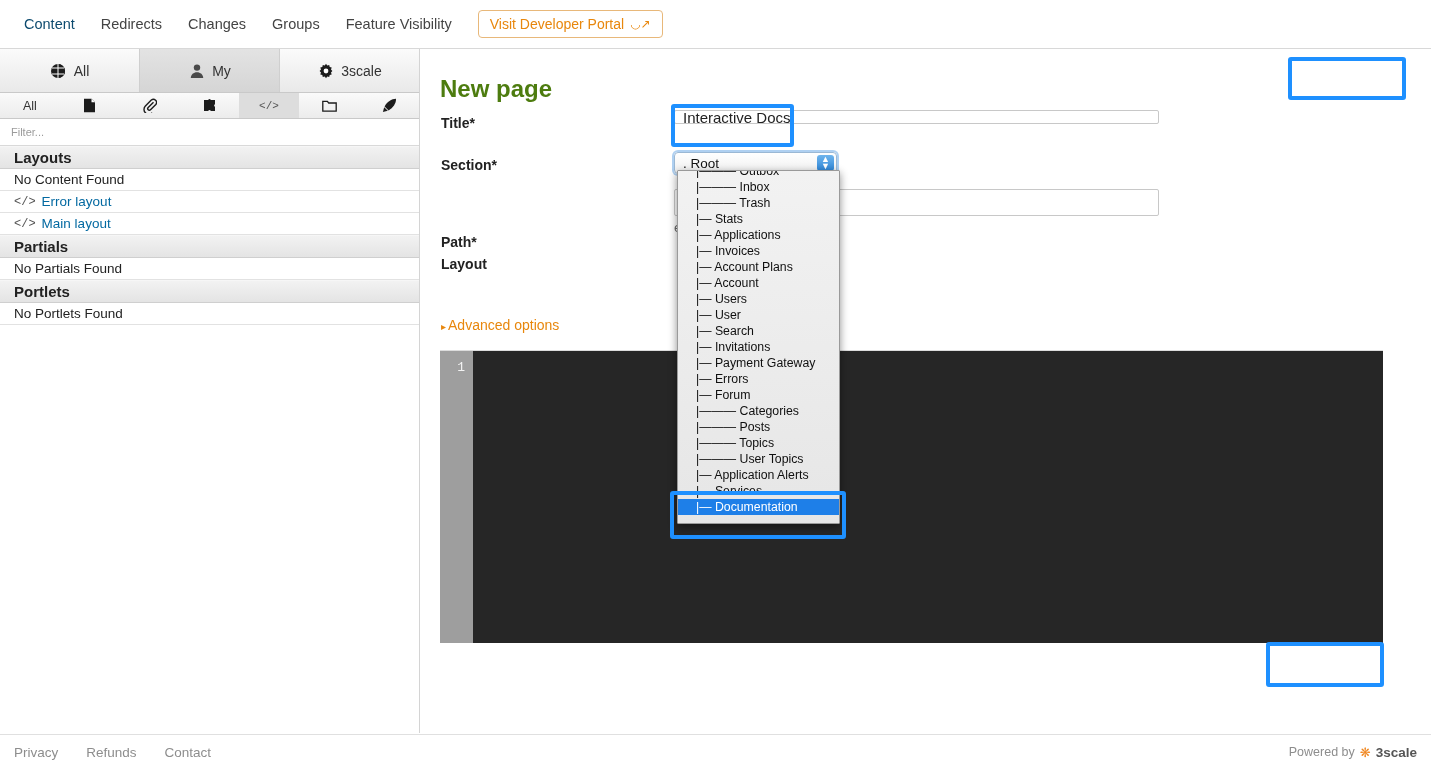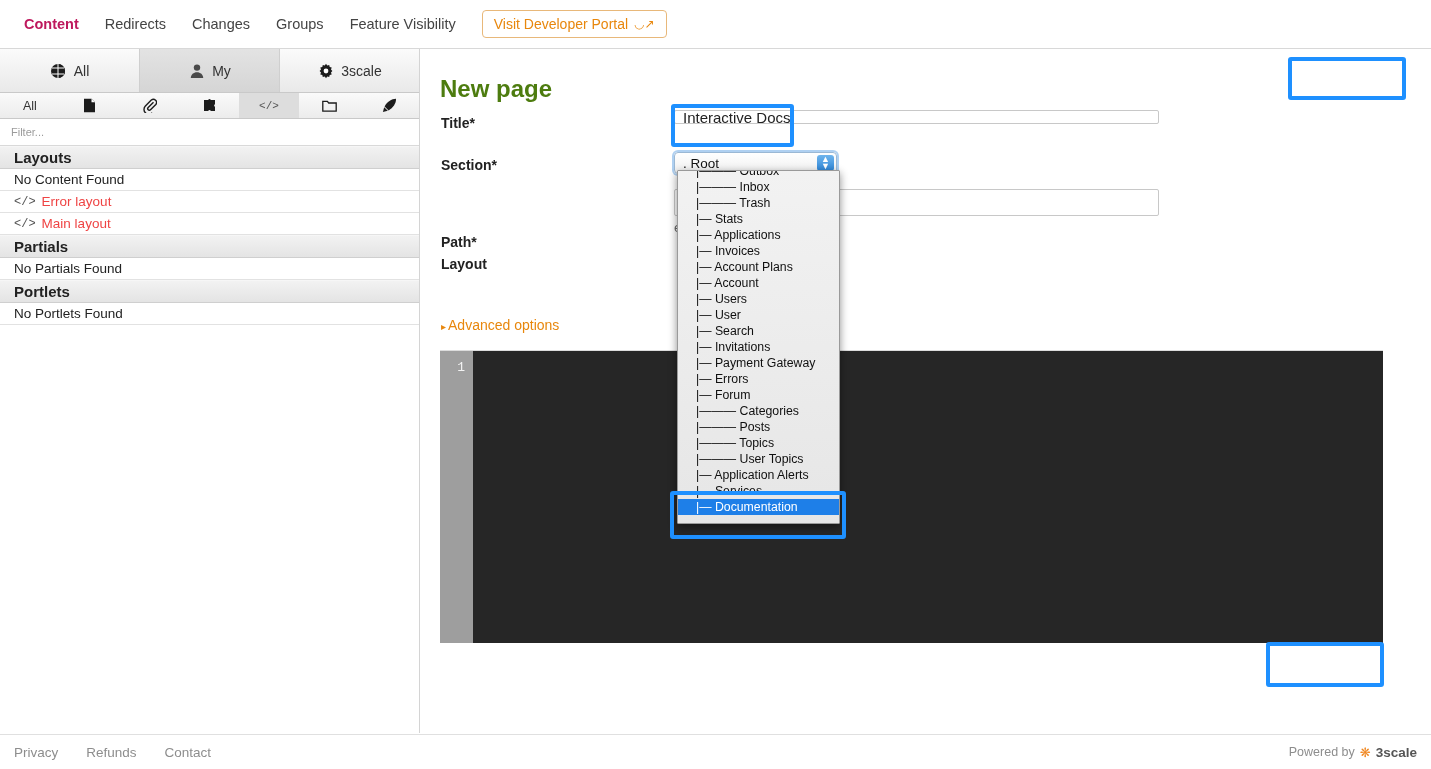--- a/index.html
+++ b/index.html
@@ -15,21 +15,21 @@
   
   .topnav {
     position: absolute; left: 0; top: 0; width: 1431px; height: 49px;
     background: #fff; border-bottom: 1px solid #d8d8d8;
     display: flex; align-items: center; padding-left: 24px;
   }
   .topnav-item {
     font-size: 14.5px; color: #444; margin-right: 26px;
     white-space: nowrap; cursor: pointer;
   }
-  .topnav-item.active { color: #be185d; font-weight: bold; }
+  .topnav-item.active { color: #0c4a6e; }
   .portal-btn {
     border: 1px solid #e8b87a; border-radius: 4px;
     padding: 5px 11px; color: #e8870d; font-size: 14px;
     background: #fff; cursor: pointer; white-space: nowrap;
     display: flex; align-items: center; gap: 6px;
   }
   .ext-ico { font-size: 12px; line-height: 1; }
 
   
   .sidebar {
@@ -79,21 +79,21 @@
   }
   .srow.header {
     background: linear-gradient(#f2f2f2, #e4e4e4);
     font-weight: bold; font-size: 15px; height: 23px;
     border-bottom: 1px solid #cfcfcf; border-top: 1px solid #f6f6f6;
   }
   .srow.link { cursor: pointer; }
   .srow .codeico {
     color: #555; font-size: 12px; margin-right: 6px; font-family: "Liberation Mono", monospace;
   }
-  .srow .lname { color: #ef4444; text-align: center; }
+  .srow .lname { color: #0369a1; text-align: center; }
 
   
   .main { position: absolute; left: 421px; top: 49px; width: 1010px; height: 684px; background:#fff; }
   .page-title {
     position: absolute; left: 19px; top: 26px;
     font-size: 24px; font-weight: bold; color: #4d7c0f;
   }
   .flabel {
     position: absolute; font-size: 14px; font-weight: bold; color: #222;
   }

